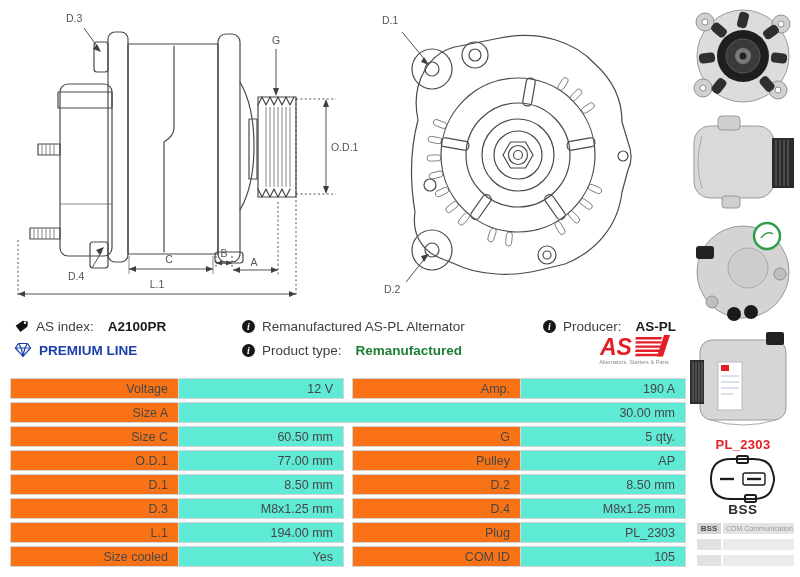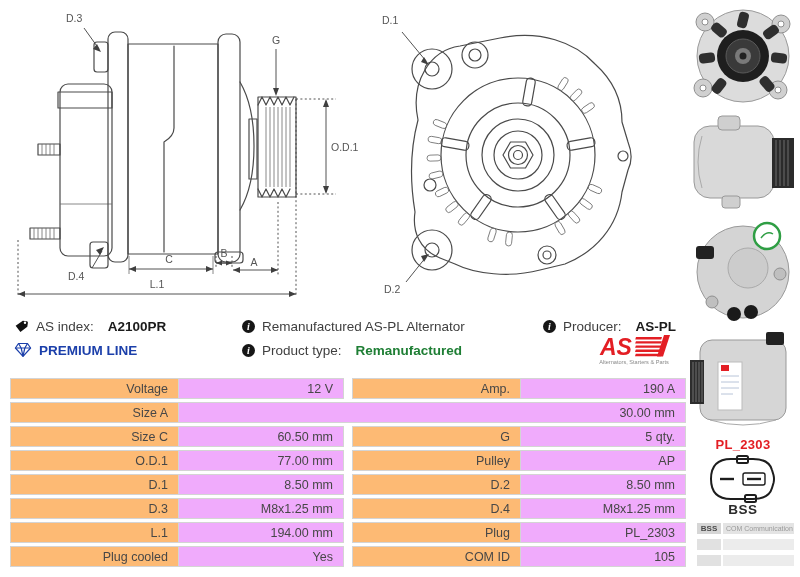--- a/index.html
+++ b/index.html
@@ -37,22 +37,22 @@
   .i-icon{display:inline-block;width:13px;height:13px;border-radius:50%;background:#161616;color:#fff;
           font-family:"Liberation Serif", serif;font-style:italic;font-weight:bold;font-size:10px;
           line-height:13px;text-align:center;flex:0 0 13px;}
 
   
   .spec-table{position:absolute;left:10px;top:378px;width:676px;display:flex;flex-direction:column;gap:3px;}
   .spec-row{display:flex;gap:8px;}
   .pair{display:flex;flex:1;}
   .cell{height:21px;line-height:20px;font-size:12.5px;color:#474747;text-align:right;
         padding-right:10px;border:1px solid #d4d4d4;box-sizing:border-box;overflow:hidden;}
-  .lbl{flex:0 0 168px;background:#fdba74;border-right:none;}
-  .val{flex:1;background:#f0abfc;}
+  .lbl{flex:0 0 168px;background:#f97316;border-right:none;}
+  .val{flex:1;background:#5eead4;}
 
   
   .plug-code{position:absolute;left:688px;top:437px;width:110px;text-align:center;
              font-size:13px;font-weight:bold;color:#e31e24;letter-spacing:.3px;}
   #connector-svg{position:absolute;left:703px;top:455px;}
   .plug-name{position:absolute;left:688px;top:502px;width:110px;text-align:center;
              font-size:13.5px;font-weight:bold;color:#2b2b2b;letter-spacing:.5px;}
   .pin-table{position:absolute;left:697px;top:523px;width:97px;display:flex;flex-direction:column;gap:5px;}
   .pin-row{display:flex;height:11px;}
   .pin-cell{flex:0 0 24px;background:#d6d6d6;font-size:8px;font-weight:bold;color:#4a4a4a;
@@ -375,21 +375,21 @@
           <div class="cell lbl">L.1</div>
           <div class="cell val">194.00 mm</div>
         </div>
       <div class="pair">
           <div class="cell lbl">Plug</div>
           <div class="cell val">PL_2303</div>
         </div>
     </div>
     <div class="spec-row">
       <div class="pair">
-          <div class="cell lbl">Plug cooled</div>
+          <div class="cell lbl">Size cooled</div>
           <div class="cell val">Yes</div>
         </div>
       <div class="pair">
           <div class="cell lbl">COM ID</div>
           <div class="cell val">105</div>
         </div>
     </div>
   </div>
 
   <div class="plug-code">PL_2303</div>

